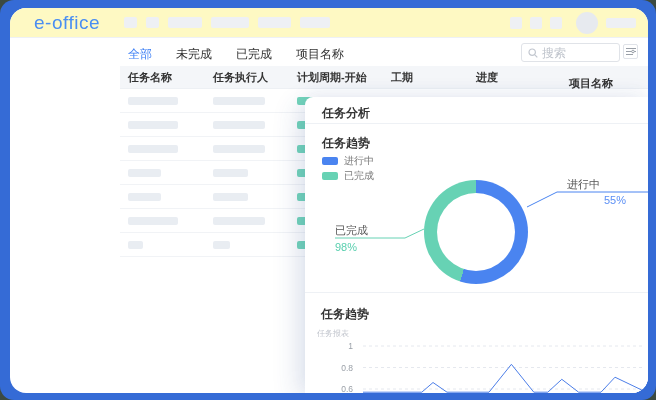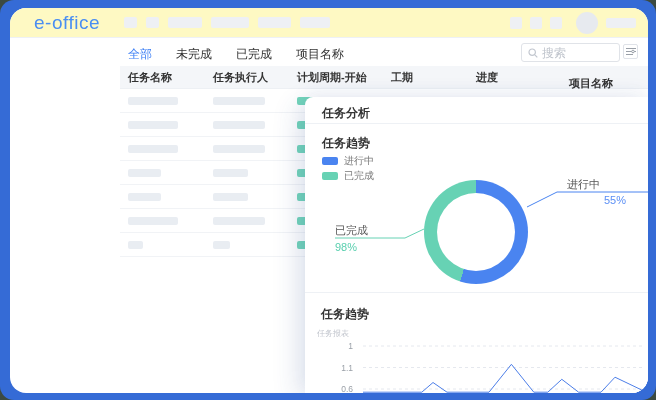--- a/index.html
+++ b/index.html
@@ -264,21 +264,21 @@
       <div class="lbl-right-name">进行中</div>
       <div class="lbl-right-pct">55%</div>
       <div class="lbl-left-name">已完成</div>
       <div class="lbl-left-pct">98%</div>
 
       <div class="pdiv2"></div>
       <div class="trend-title">任务趋势</div>
       <div class="trend-sub">任务报表</div>
       <div class="yticks" id="yticks">
           <div class="ytick" style="top: 4px;">1</div>
-          <div class="ytick" style="top: 25.5px;">1.1</div>
+          <div class="ytick" style="top: 25.5px;">0.8</div>
           <div class="ytick" style="top: 47px;">0.6</div>
         </div>
       <svg class="trend-svg" id="trendSvg" width="282" height="62">
           <line x1="0" x2="280" y1="9" y2="9" stroke="#e5e8ee" stroke-dasharray="3,3"></line>
           <line x1="0" x2="280" y1="30.499999999999996" y2="30.499999999999996" stroke="#e5e8ee" stroke-dasharray="3,3"></line>
           <line x1="0" x2="280" y1="52" y2="52" stroke="#e5e8ee" stroke-dasharray="3,3"></line>
           <polyline points="0.0,55.2 58.8,55.2 70.0,45.5 84.0,55.2 126.0,55.2 148.4,27.3 170.8,55.2 184.8,55.2 198.8,42.3 215.6,55.2 238.0,55.2 252.0,40.2 280.0,53.6" fill="none" stroke="#4c7ee8" stroke-width="1"></polyline>
         </svg>
     </section>
 

